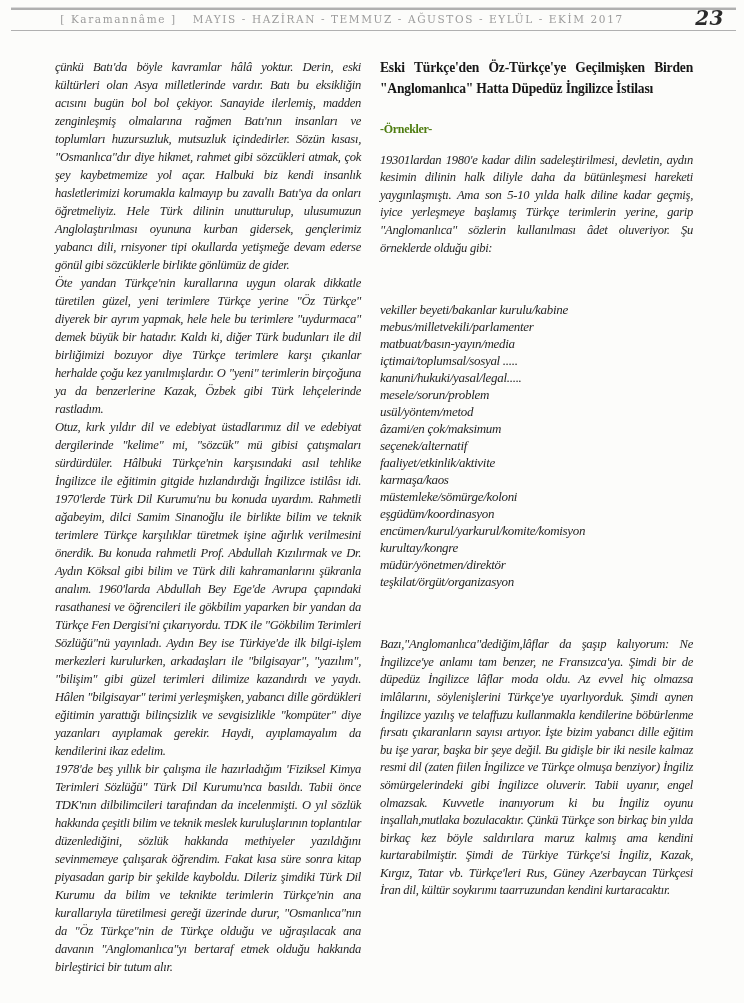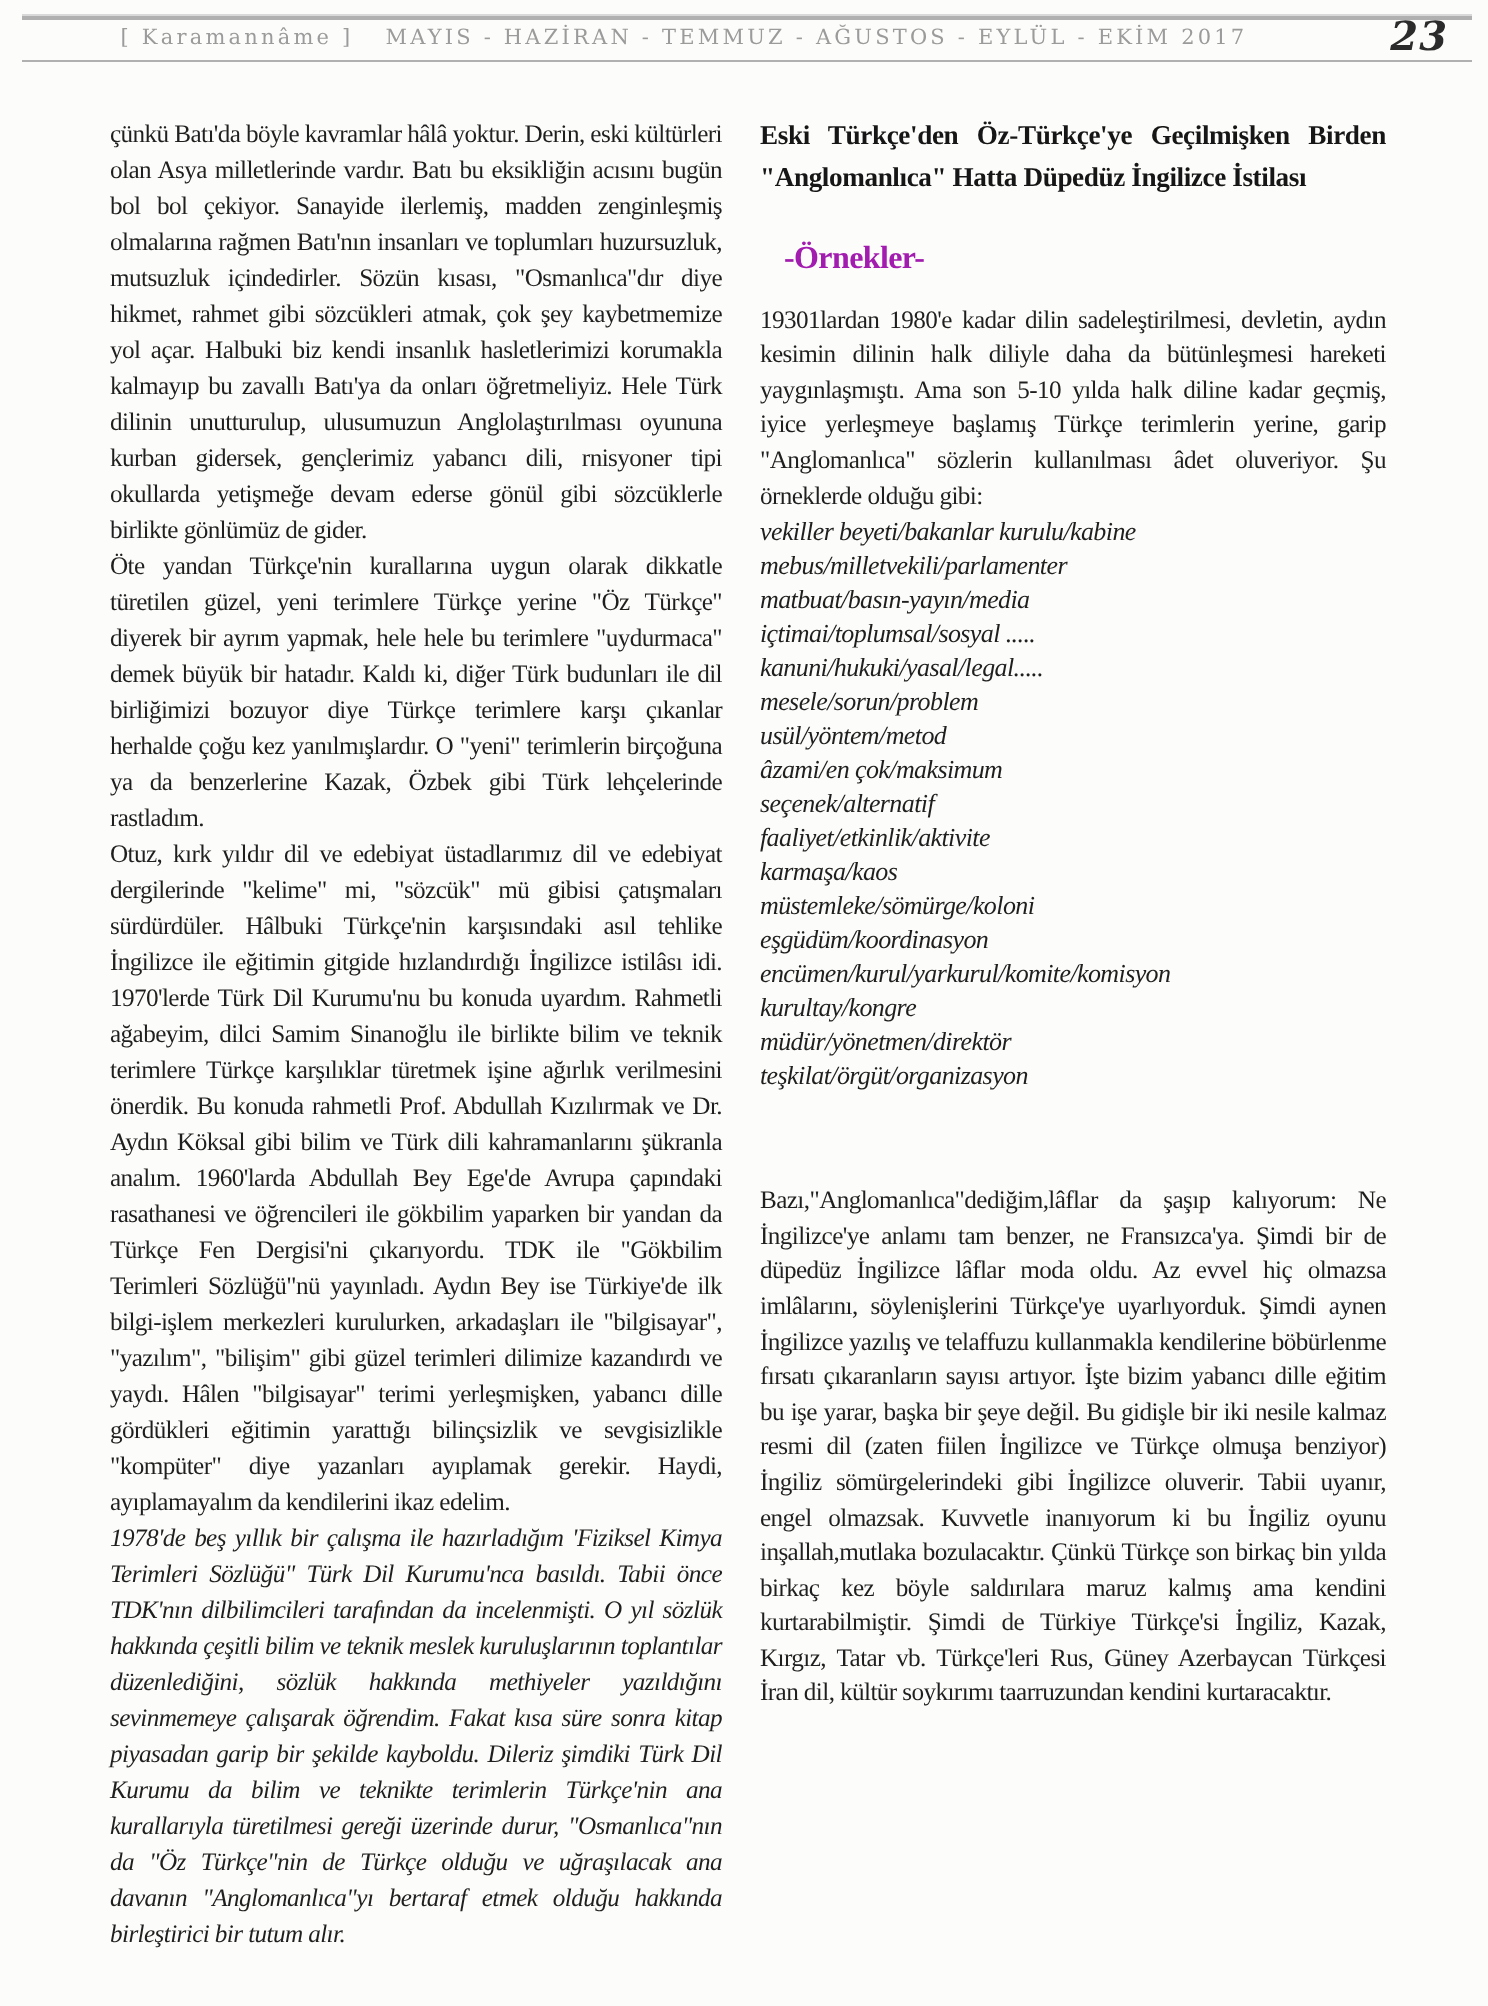--- a/index.html
+++ b/index.html
@@ -29,29 +29,29 @@
   }
   .col{position:absolute;top:58px;text-align:justify;}
   .col-left{
     left:55px;width:306px;
     font-size:12.6px;line-height:18px;letter-spacing:-.3px;
   }
   .col-right{
     left:380px;width:313px;
     font-size:12.6px;line-height:17.6px;letter-spacing:-.3px;
   }
-  .body-p{margin:0;}
+  .body-p{margin:0;font-style:italic;}
   .italic{font-style:italic;}
   .article-title{
     margin:0;font-size:13.6px;line-height:20.5px;
     font-weight:bold;text-align:justify;letter-spacing:-.2px;color:#161616;
   }
-  .examples-heading{margin:22px 0 0 12px;font-size:16px;font-weight:bold;color:#a21caf;}
+  .examples-heading{margin:22px 0 0 0;font-size:12px;font-weight:bold;color:#4d7c0f;}
   .intro{margin-top:13px;}
-  .term-list{font-style:italic;font-size:13px;line-height:17px;text-align:left;}
+  .term-list{margin-top:44px;font-style:italic;font-size:13px;line-height:17px;text-align:left;}
   .term-item{margin:0;}
   .closing{margin-top:46px;}
 </style>
 </head>
 <body>
 
 <div class="page">
 
   <div class="rule rule-top"></div>
 

